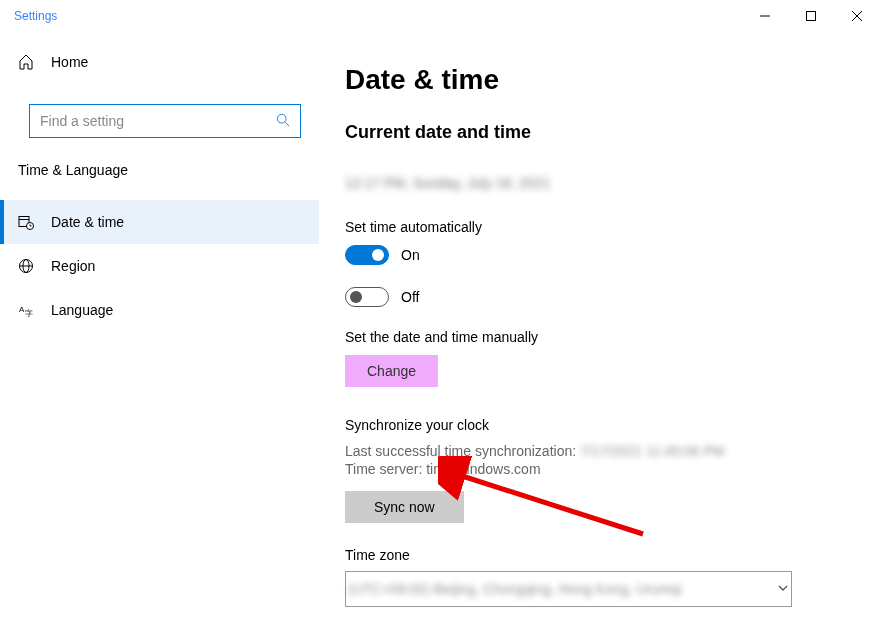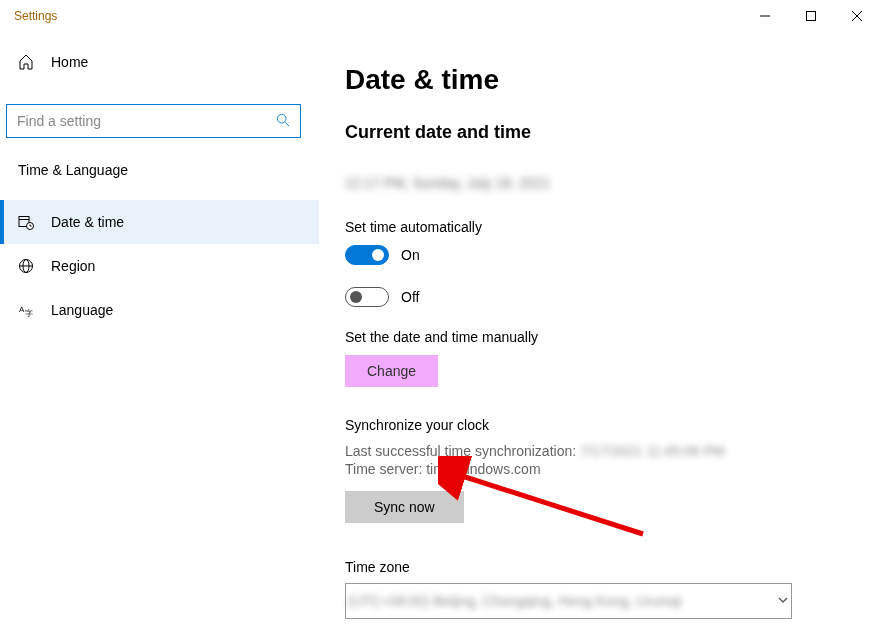--- a/index.html
+++ b/index.html
@@ -1,26 +1,26 @@
 <!DOCTYPE html>
 <html><head>
   <meta charset="utf-8">
   <style>
     *{box-sizing:border-box;margin:0;padding:0;font-family:"Segoe UI",Arial,sans-serif}
     body{width:880px;height:626px;overflow:hidden;background:#fff;font-size:14px;color:#000}
     .title-bar{height:32px;display:flex;align-items:center;justify-content:space-between;padding-left:14px}
-    .title-bar-left{font-size:12px;color:#a16207}
+    .title-bar-left{font-size:12px;color:#3b82f6}
     .title-bar-right{display:flex;height:100%}
     .win-ctrl{width:46px;height:32px;display:flex;align-items:center;justify-content:center;font-size:12px;color:#333;cursor:default}
     .win-ctrl svg{width:10px;height:10px}
     .main{display:flex;height:594px}
     .sidebar{width:319px;background:#fff;padding-top:22px;position:relative}
     .home-row{display:flex;align-items:flex-start;height:36px;padding-left:18px;margin-bottom:14px}
     .home-row .icon{width:16px;display:flex;justify-content:center;margin-right:17px}
-    .search-wrap{padding:0 18px 24px 6px}
+    .search-wrap{padding:0 18px 24px 29px}
     .search-box{width:100%;height:34px;border:1px solid #0078d7;display:flex;align-items:center;padding:0 10px;background:#fff}
     .search-input{border:none;outline:none;flex:1;font-size:14px;color:#000;background:transparent}
     .search-input::placeholder{color:#888}
     .search-icon{color:#0078d7}
     .group-title{font-weight:400;font-size:14px;padding:0 18px 22px 18px}
     .nav-item{display:flex;align-items:center;height:44px;padding-left:18px;position:relative;font-size:14px}
     .nav-item .icon{width:16px;display:flex;justify-content:center;margin-right:17px}
     .nav-item.active{background:#e9f1fb}
     .nav-item.active::before{content:"";position:absolute;left:0;top:0;bottom:0;width:4px;background:#0078d7}
     .content{flex:1;padding:32px 36px 0 26px;overflow:hidden}
@@ -35,21 +35,21 @@
     .toggle .thumb{width:12px;height:12px;border-radius:50%;background:#fff;position:absolute;top:3px}
     .toggle-on{background:#0078d7;border:1px solid #0078d7}
     .toggle-on .thumb{right:4px}
     .toggle-off{background:#fff;border:1px solid #555}
     .toggle-off .thumb{left:4px;background:#555}
     .btn{background:#f0abfc;border:none;padding:8px 22px;font-size:14px;color:#333;cursor:pointer}
     .btn-group{margin-bottom:30px}
     .sync-section .sub{font-size:14px;color:#666;margin-bottom:2px}
     .sync-section .sub2{font-size:14px;color:#666;margin-bottom:14px}
     .sync-btn{background:#ccc;border:none;padding:8px 29px;font-size:14px;color:#000;cursor:pointer}
-    .sync-section{margin-bottom:36px}
+    .sync-section{margin-bottom:24px}
     .tz-label{font-size:14px;margin-bottom:8px}
     .dropdown{width:447px;height:36px;border:1px solid #999;display:flex;align-items:center;justify-content:space-between;padding:0 2px;font-size:14px}
     .dropdown .dd-text{flex:1}
     .chev{width:12px;height:12px}
     .arrow-svg{position:absolute;left:438px;top:456px;pointer-events:none}
   </style>
 </head>
 <body>
 
 <div class="title-bar">

